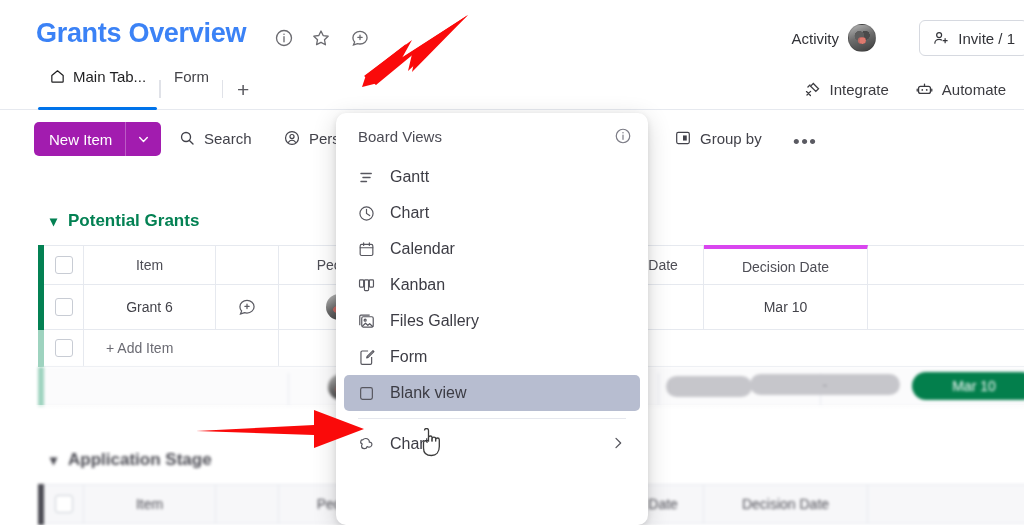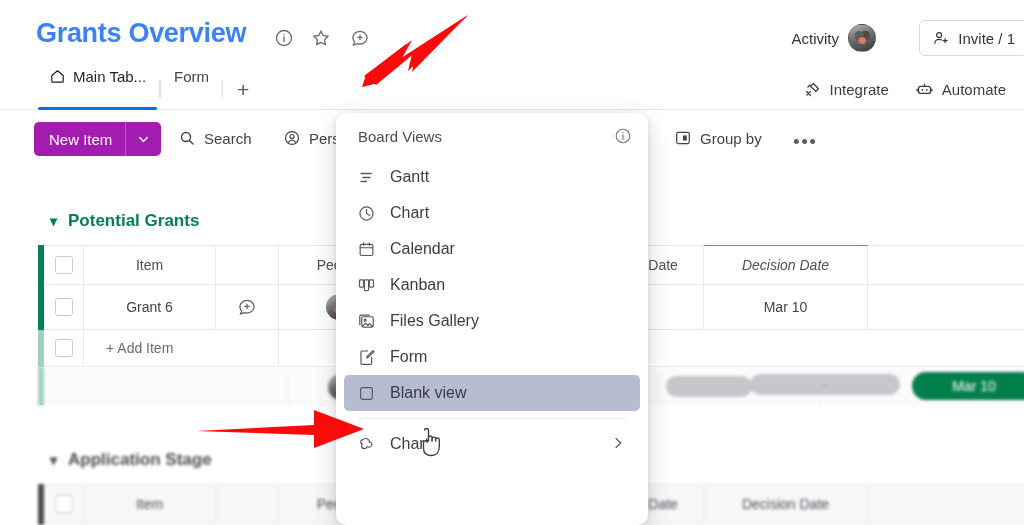--- a/index.html
+++ b/index.html
@@ -294,21 +294,21 @@
 
       <div class="row" style="top:0; left:6px; height:40px;">
         <div class="cell chk hdr-cell" style="width:40px; border-top:1px solid #e6e9ef;">
             <span class="chkbox"></span>
           </div>
         <div class="cell hdr-cell" style="width:132px; border-top:1px solid #e6e9ef;">Item</div>
         <div class="cell hdr-cell" style="width:63px; border-top:1px solid #e6e9ef;"></div>
         <div class="cell hdr-cell" style="width:120px; border-top:1px solid #e6e9ef;">People</div>
         <div class="cell hdr-cell" style="width:148px; border-top:1px solid #e6e9ef;">Status</div>
         <div class="cell hdr-cell" style="width:157px; border-top:1px solid #e6e9ef;">Submission Date</div>
-        <div class="cell hdr-cell" style="width:164px; border-top:1px solid #d946ef;font-style:italic;">Decision Date</div>
+        <div class="cell hdr-cell" style="width:164px; border-top:4px solid #d946ef;">Decision Date</div>
         <div class="cell hdr-cell" style="width:180px; border-top:1px solid #e6e9ef;"></div>
       </div>
 
       <div class="row" style="top:40px; left:6px; height:45px;">
         <div class="cell chk" style="width:40px;">
             <span class="chkbox"></span>
           </div>
         <div class="cell" style="width:132px;">Grant 6</div>
         <div class="cell comment-ico" style="width:63px;">
           <svg viewBox="0 0 24 24" fill="none" stroke="currentColor" stroke-width="1.5">

